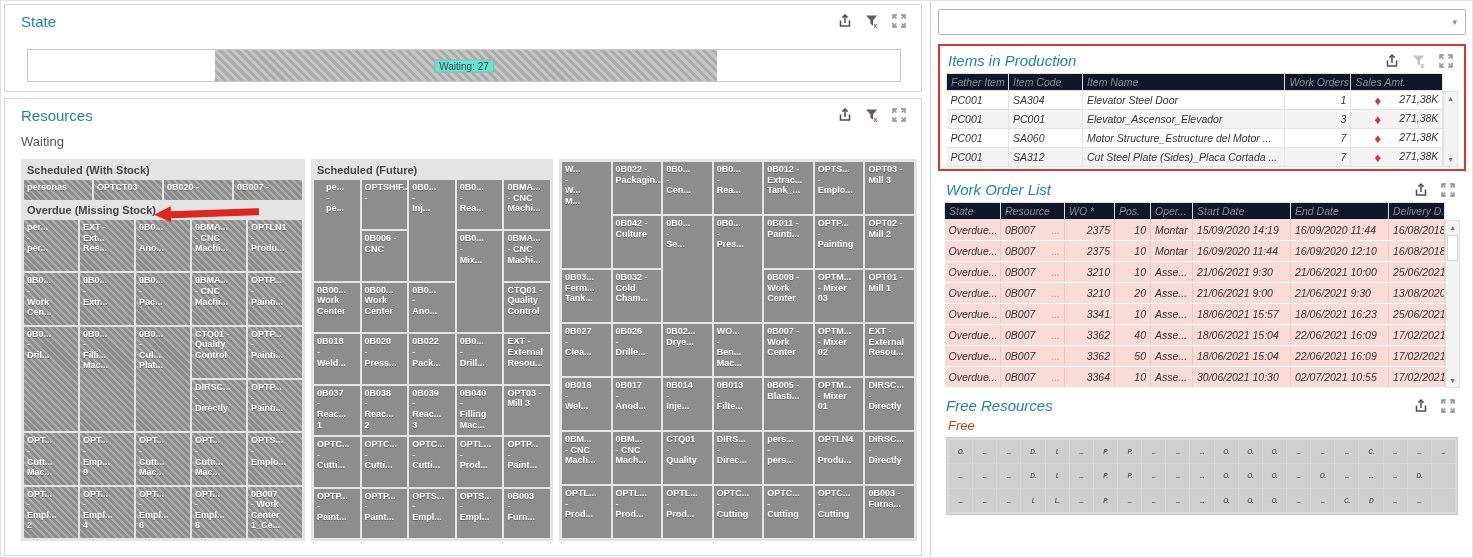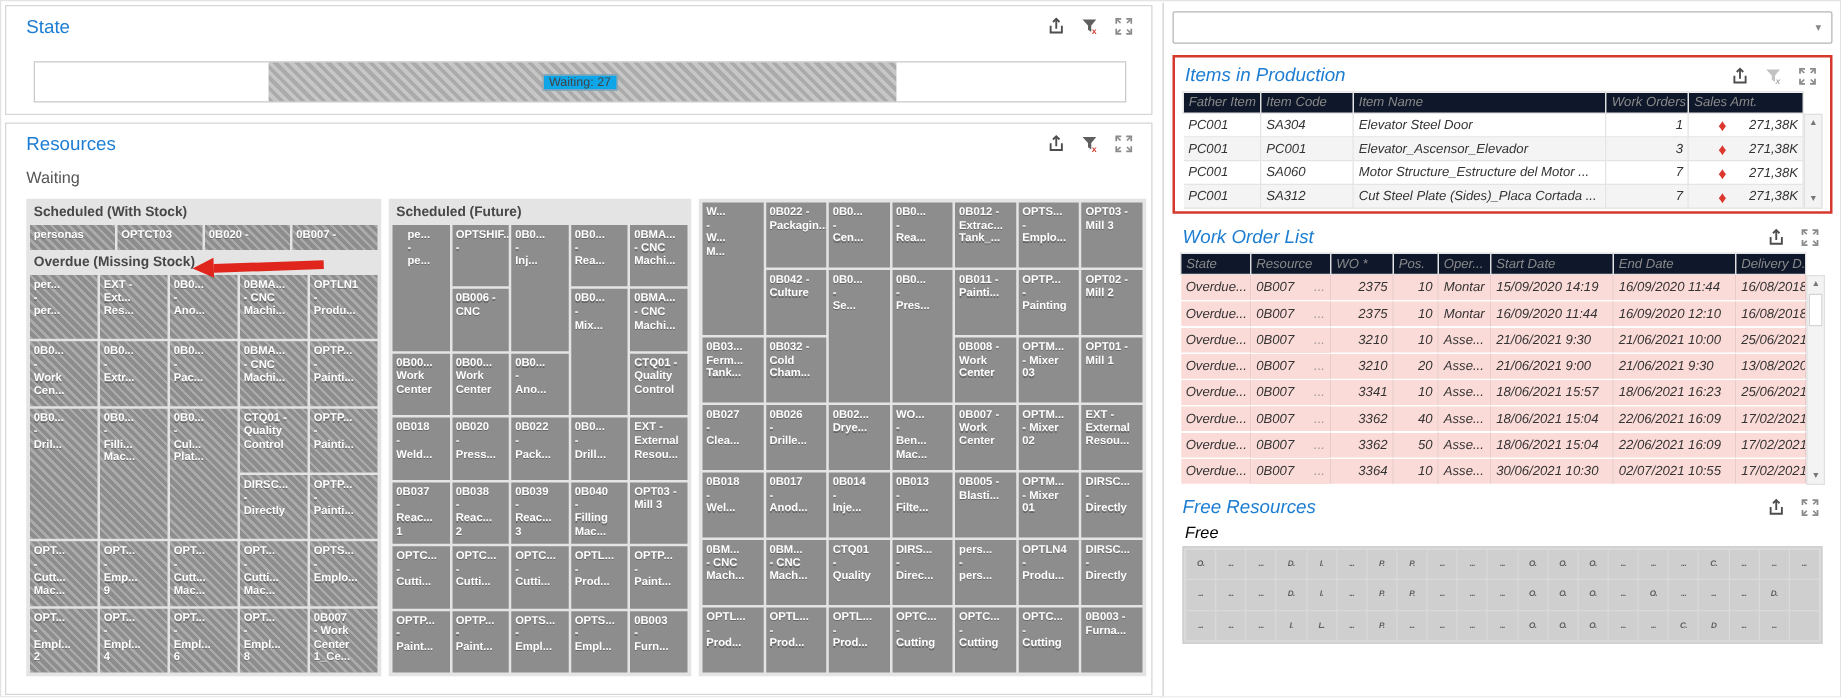--- a/index.html
+++ b/index.html
@@ -14,21 +14,21 @@
   #resources-panel{flex:1;}
   .panel-head{display:flex;justify-content:space-between;align-items:flex-start;padding:8px 14px 0 16px;}
   .ptitle{margin:0;font-size:15px;font-weight:400;color:#1d7dd2;}
   .icons{display:flex;gap:11px;align-items:center;}
   .icon{display:inline-flex;cursor:pointer;}
 
   
   .progress{position:absolute;left:22px;right:20px;top:44px;height:33px;border:1px solid #c9c9c9;background:#fff;}
   .progress-seg{position:absolute;left:21.5%;width:57.5%;top:0;bottom:0;background:#bdbdbd;
      background-image:repeating-linear-gradient(45deg,#ababab 0 3px,#c6c6c6 3px 6px);}
-  .chip{position:absolute;left:50%;top:50%;transform:translate(-50%,-50%);background:#0ea5e9;border:1px solid #a8a8a8;
+  .chip{position:absolute;left:50%;top:50%;transform:translate(-50%,-50%);background:#5eead4;border:1px solid #a8a8a8;
      font-size:10px;padding:0 4px;color:#444;white-space:nowrap;}
 
   .subtitle{font-size:13px;color:#555;padding:10px 0 6px 16px;}
   .treemap{position:absolute;left:16px;right:4px;top:60px;bottom:14px;display:flex;gap:6px;}
   .tcol{background:#e4e4e4;padding:3px;display:flex;flex-direction:column;gap:2px;}
   .tcol.c1{width:284px;}
   .tcol.c2{width:242px;}
   .tcol.c3{flex:1;}
   .glabel{font-size:11px;font-weight:bold;color:#474747;padding:2px 3px;position:relative;overflow:visible;white-space:nowrap;}
   .tiles{display:grid;gap:2px;grid-auto-flow:dense;grid-auto-rows:minmax(0,1fr);}
@@ -75,21 +75,21 @@
   td.res{position:relative;}
   td.res .more{color:#999;float:right;}
 
   .vscroll{width:15px;background:#f3f3f3;border:1px solid #e0e0e0;display:flex;flex-direction:column;
            align-items:center;font-size:7px;color:#777;}
   .vscroll .sarrow{padding:3px 0;cursor:pointer;line-height:1;}
   .vscroll .strack{flex:1;width:100%;}
   .vscroll .sthumb{width:11px;height:26px;background:#fff;border:1px solid #d4d4d4;margin-top:1px;}
 
   #free-panel{margin-top:5px;padding:0 6px;flex:1;display:flex;flex-direction:column;}
-  .free-sub{font-size:13px;color:#000000;padding:0 0 4px 4px;}
+  .free-sub{font-size:13px;color:#c2410c;padding:0 0 4px 4px;}
   .freegrid{display:grid;grid-template-columns:repeat(21,1fr);gap:1px;background:#d9d9d9;border:1px solid #cbcbcb;
             padding:2px;margin:0 2px 6px 2px;flex:0 0 78px;}
   .ftile{background:#cfcfcf;display:flex;align-items:center;justify-content:center;font-size:6.5px;font-weight:bold;
          color:#5e5e5e;overflow:hidden;cursor:pointer;letter-spacing:-0.5px;}
 </style>
 </head>
 <body>
 
 <div class="app">
 

